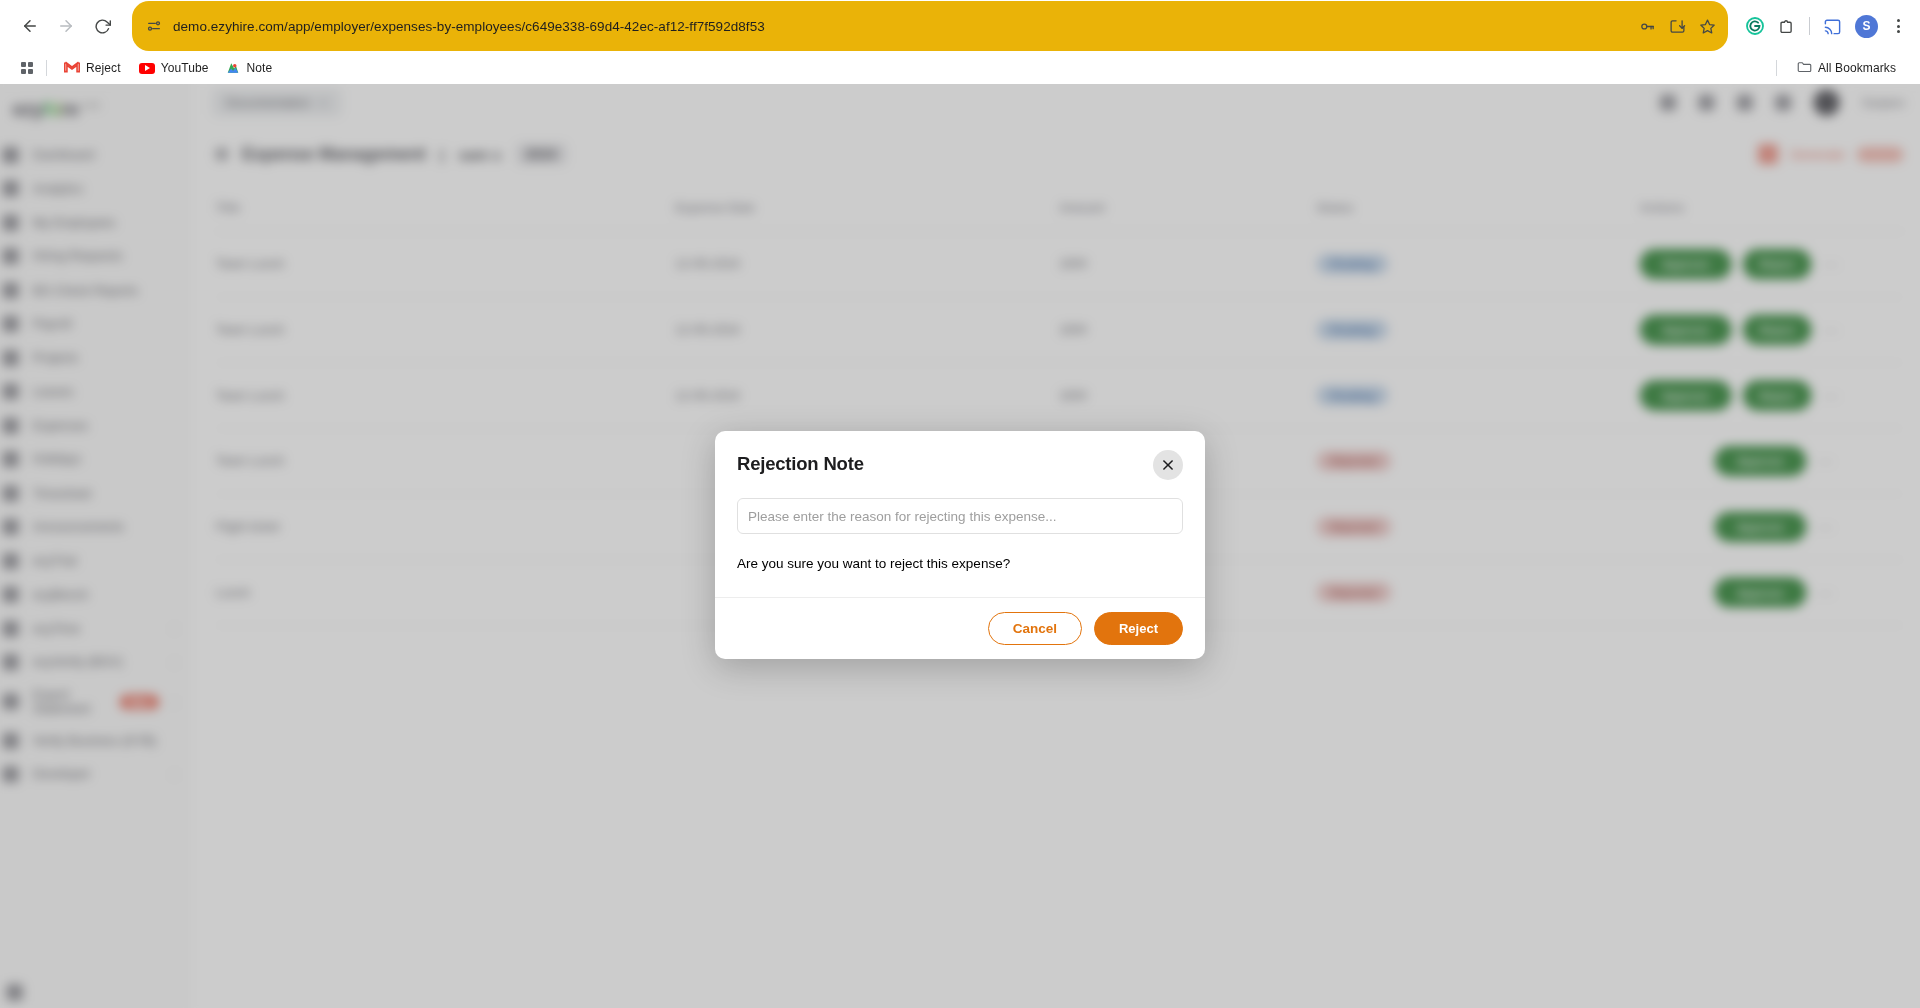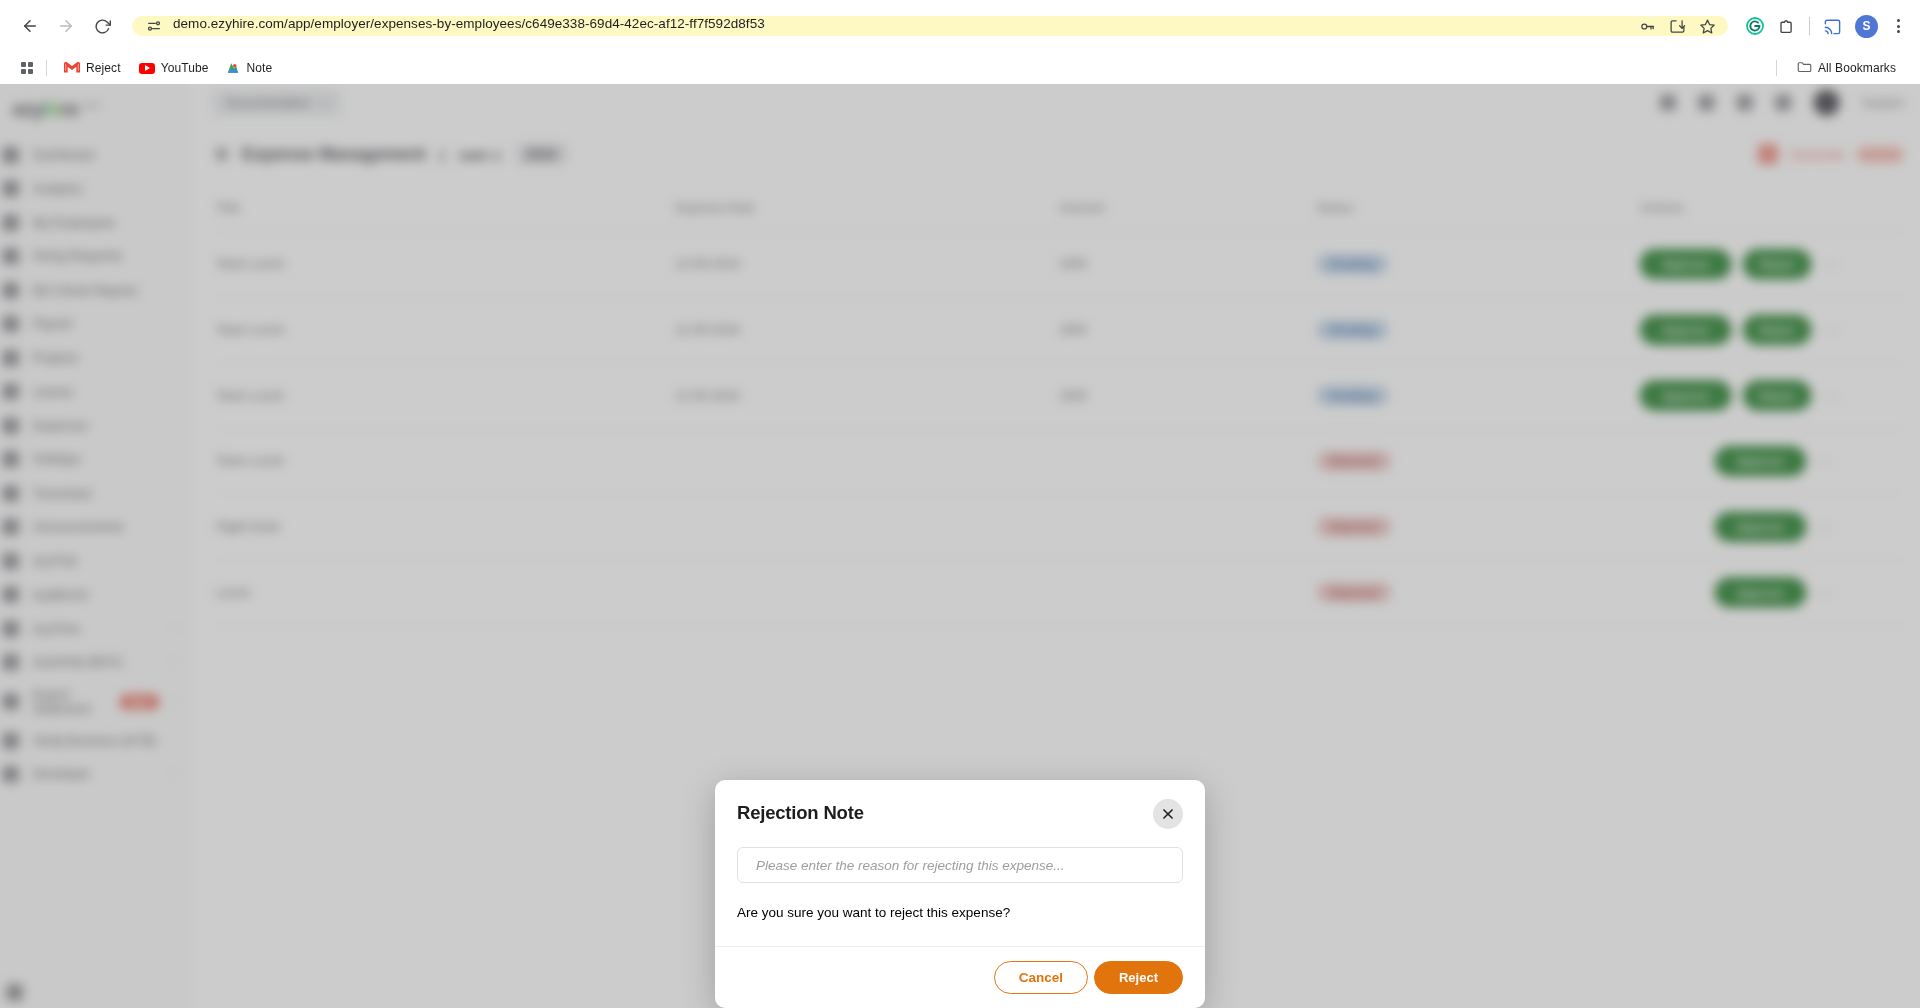--- a/index.html
+++ b/index.html
@@ -30,24 +30,24 @@
     border-radius: 50%;
     color: #444746;
     cursor: pointer;
     flex: 0 0 auto;
   }
   .nav-btn svg { display:block; }
   .nav-btn.disabled { color: #b8bcc0; }
 
   .omnibox {
     flex: 1 1 auto;
-    height: 20px;
-    background: #fef9c3;
+    height: 50px;
+    background: #eab308;
     border-radius: 17px;
-    display: flex; 
+    display: flex; align-items: center;
     margin-left: 10px;
     padding: 0 12px 0 14px;
     min-width: 0;
   }
   .omnibox-icon { flex: 0 0 auto; color: #444746; display:flex; align-items:center; margin-right: 11px; }
   .omnibox-url {
     flex: 1 1 auto;
     font-size: 13.5px;
     color: #1f1f1f;
     white-space: nowrap; overflow: hidden; text-overflow: ellipsis;
@@ -186,21 +186,21 @@
     border-radius:17px; font-size:11.5px; font-weight:600;
     padding: 9px 22px; cursor:pointer; min-width: 74px;
   }
   .btn-g.sm { min-width: 62px; padding: 9px 17px; }
   .dots3 { color:#8a8a90; font-size:16px; letter-spacing:1px; cursor:pointer; }
 
   
   .overlay {
     position:absolute; inset:0;
     background: rgba(122,122,122,0.38);
-    display:flex; align-items:flex-end; justify-content:center;
+    display:flex; align-items:center; justify-content:center;
     z-index: 30;
   }
   .modal {
     width: 490px;
     background:#ffffff;
     border-radius: 10px;
     box-shadow: 0 8px 34px rgba(0,0,0,0.22);
     margin-top: -2px;
     overflow:hidden;
   }
@@ -213,33 +213,32 @@
     width: 30px; height: 30px; border-radius:50%;
     background:#e3e3e3; border:none; cursor:pointer;
     display:flex; align-items:center; justify-content:center;
     color:#1d1d1f; flex:0 0 auto;
     margin-top:-3px;
   }
   .modal-body { padding: 18px 22px 26px 22px; }
   .modal-input {
     width: 100%; height: 36px;
     border: 1px solid #e0e0e0; border-radius: 6px;
-    padding: 0 18px;
+    padding: 0 10px;
     font-size: 13.5px; color:#333;
     font-family:"Liberation Sans", sans-serif;
     outline:none;
     background:#fff;
-    font-style:italic;
   }
   .modal-input::placeholder { color:#9e9e9e; }
   .modal-question { margin-top: 22px; font-size: 13.5px; color:#000000; }
   .modal-foot {
     border-top: 1px solid #ededed;
     padding: 14px 22px;
-    display:flex; justify-content:flex-end; gap: 6px;
+    display:flex; justify-content:flex-end; gap: 12px;
   }
   .btn-cancel {
     background:#ffffff; color:#e2740d;
     border:1px solid #e2740d; border-radius: 18px;
     font-size: 13.5px; font-weight:600;
     padding: 8px 24px; cursor:pointer;
     font-family:"Liberation Sans", sans-serif;
   }
   .btn-reject {
     background:#e2740d; color:#ffffff;

